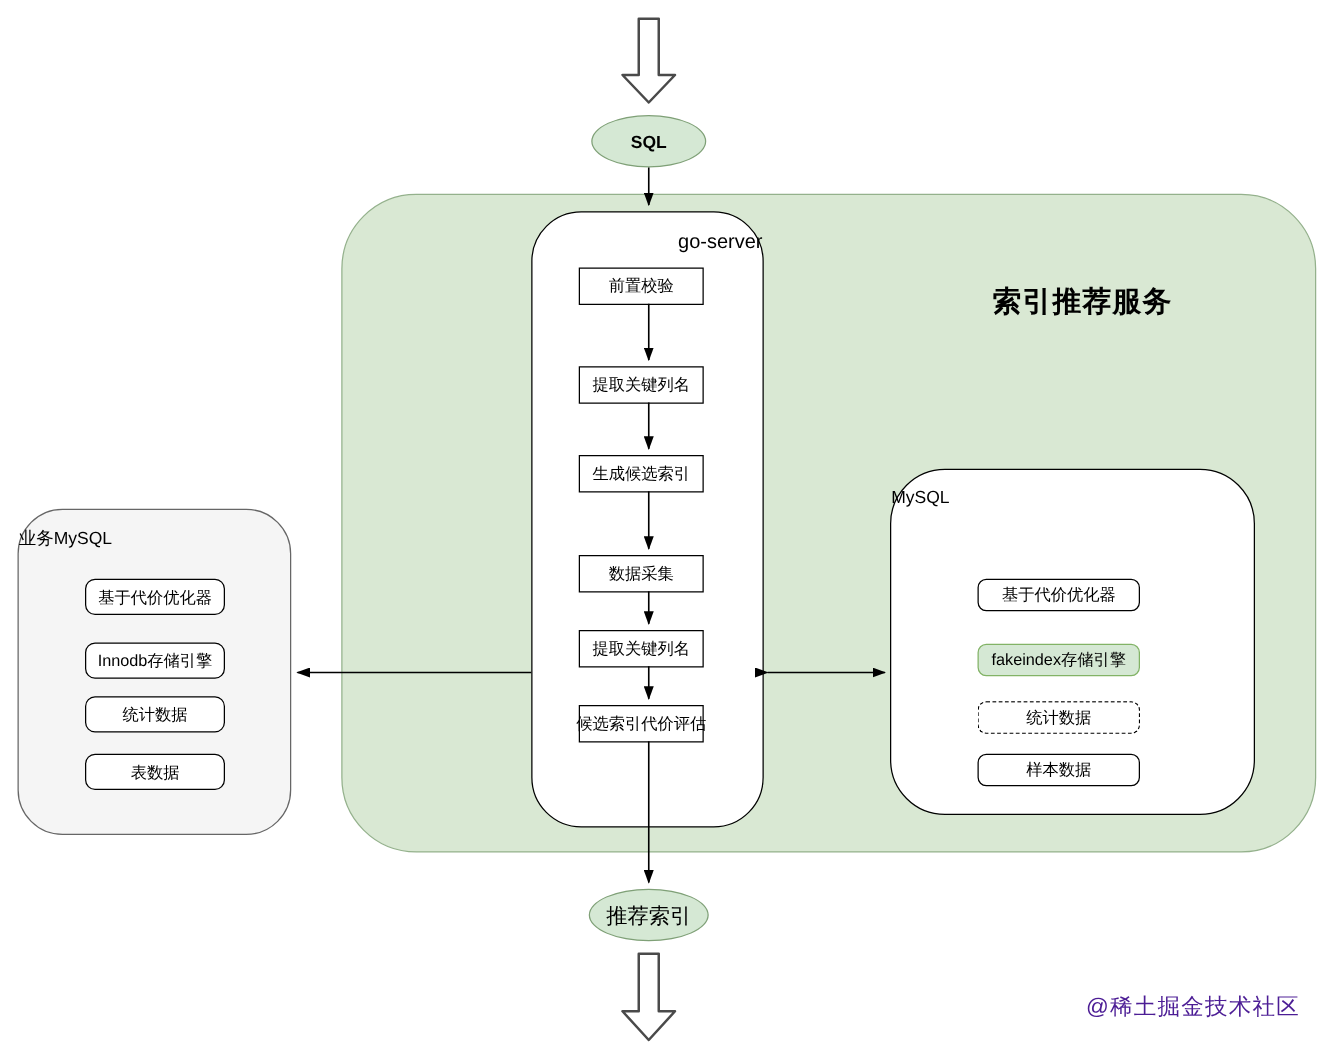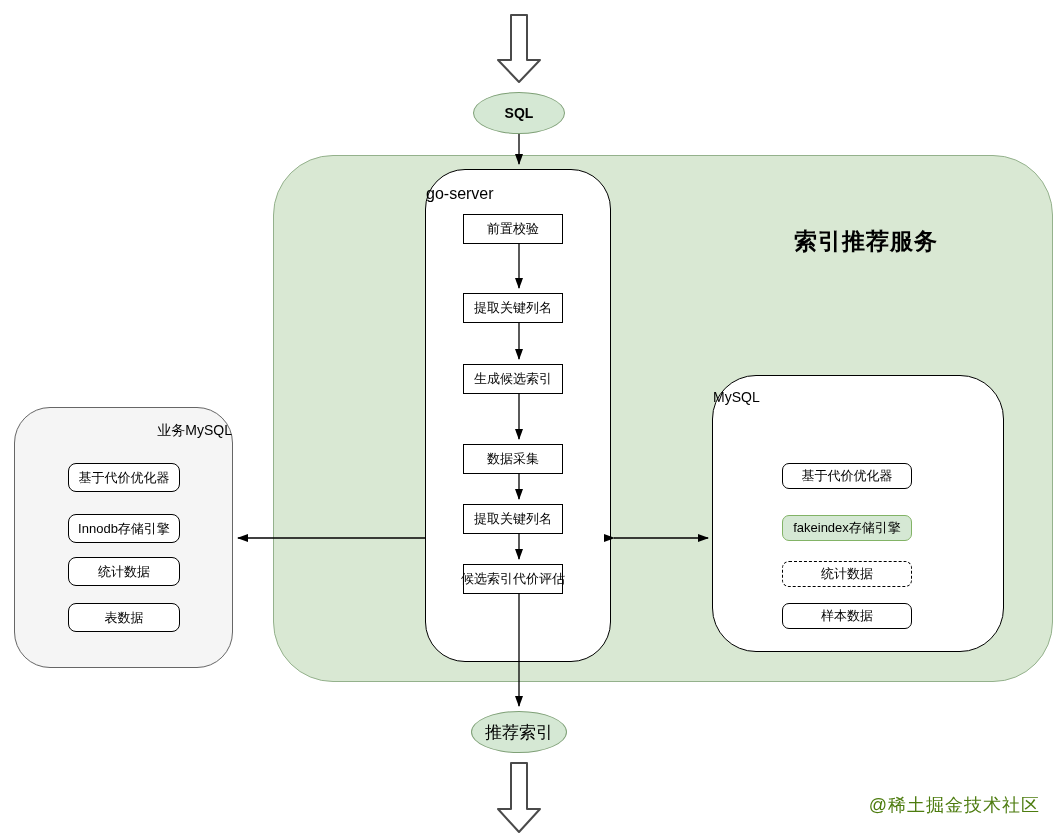--- a/index.html
+++ b/index.html
@@ -21,37 +21,37 @@
     position:absolute;left:520px;top:70px;
     font-size:23px;font-weight:bold;letter-spacing:1px;white-space:nowrap;
   }
   
   .gray-box{
     position:absolute;left:14px;top:407px;width:219px;height:261px;
     background:#f5f5f5;border:1px solid #666;border-radius:36px;
     box-sizing:border-box;z-index:2;
   }
   .gray-box .box-title{
-    position:absolute;left:0;top:14px;width:100%;text-align:right;
+    position:absolute;left:0;top:14px;width:100%;text-align:left;
     font-size:14px;white-space:nowrap;
   }
   .gray-box .item{
     position:absolute;left:53px;width:112px;height:29px;
     background:#fff;border:1px solid #000;border-radius:8px;
     box-sizing:border-box;display:flex;align-items:center;justify-content:center;
     font-size:13px;white-space:nowrap;
   }
   
   .go-server{
     position:absolute;left:425px;top:169px;width:186px;height:493px;
     background:#fff;border:1px solid #000;border-radius:40px;
     box-sizing:border-box;z-index:2;
   }
   .go-server .box-title{
-    position:absolute;left:0;top:15px;width:100%;text-align:left;
+    position:absolute;left:0;top:15px;width:100%;text-align:right;
     font-size:16px;white-space:nowrap;
   }
   .go-server .step{
     position:absolute;left:37px;width:100px;height:30px;
     background:#fff;border:1px solid #000;
     box-sizing:border-box;display:flex;align-items:center;justify-content:center;
     font-size:13px;white-space:nowrap;
   }
   
   .mysql-box{
@@ -81,21 +81,21 @@
   .ellipse.sql{left:473px;top:92px;width:92px;height:42px;font-weight:bold;}
   .ellipse.rec{left:471px;top:711px;width:96px;height:42px;font-size:17px;}
   
   .connectors{
     position:absolute;left:0;top:0;width:1061px;height:840px;
     z-index:10;pointer-events:none;
   }
   
   .watermark{
     position:absolute;top:793px;right:21px;
-    font-size:18px;color:#4d7c0f;letter-spacing:1px;white-space:nowrap;z-index:4;
+    font-size:18px;color:#4c1d95;letter-spacing:1px;white-space:nowrap;z-index:4;
   }
 </style>
 </head>
 <body>
 
 <div class="canvas">
 
   <div class="service-box">
     <div class="service-title">索引推荐服务</div>
   </div>

